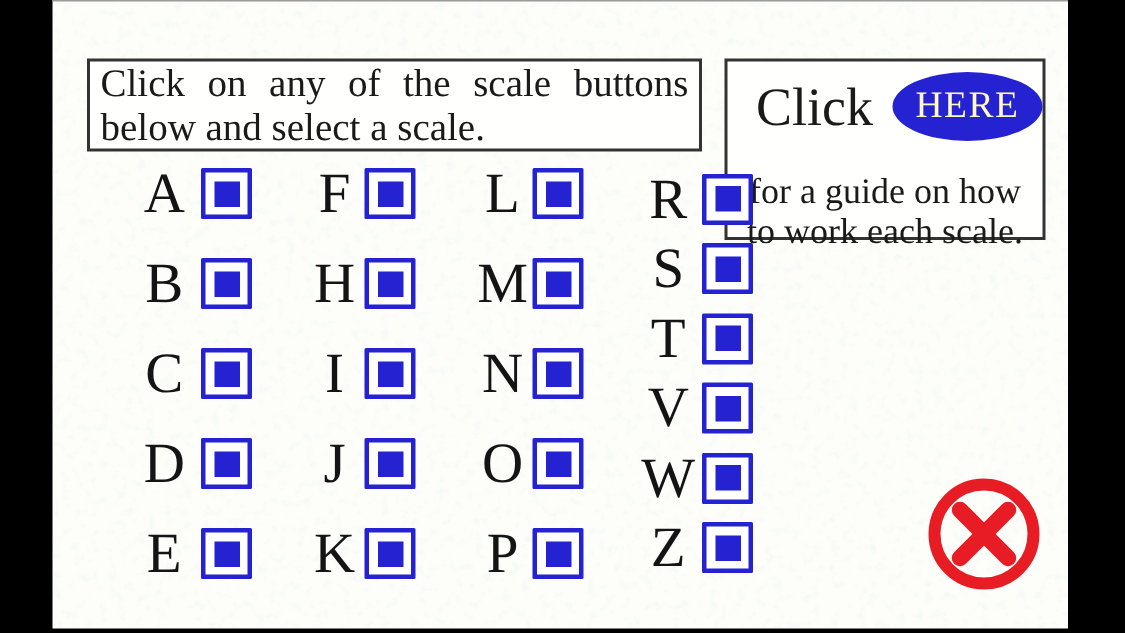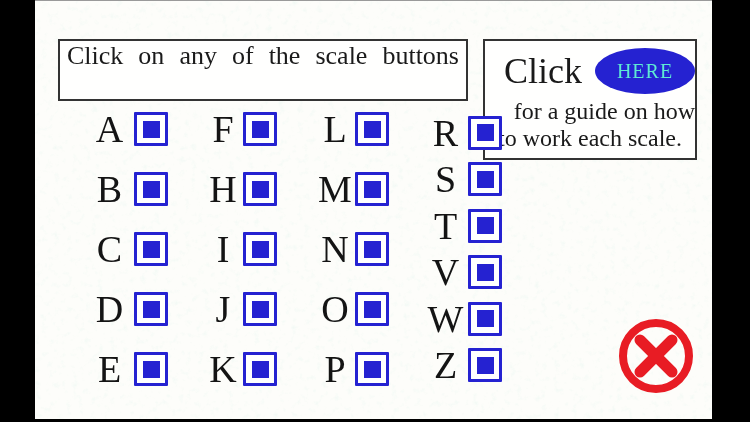--- a/index.html
+++ b/index.html
@@ -39,30 +39,30 @@
     border:2px solid var(--border-dark);background:#fffffe;
     color:#1a1a1a;
   }
   .guide-row1{
     display:flex;align-items:center;gap:13px;
     padding:7px 0 0 19px;height:53px;
   }
   .guide-click{font-size:36px;}
   .here-button{
     width:103px;height:46px;border-radius:50%;
-    background:var(--blue);color:#5eead4;
+    background:var(--blue);color:#fef9c3;
     font-family:"Liberation Serif", serif;
-    font-size:20px;letter-spacing:1px;
+    font-size:25px;letter-spacing:1px;
     display:flex;align-items:center;justify-content:center;
     border:none;cursor:pointer;
   }
   .guide-line{
     text-align:center;font-size:24px;line-height:27px;
   }
-  .guide-line.first{margin-top:4px;text-align:right;}
+  .guide-line.first{margin-top:21px;}
 
   
   .scale-grid{position:absolute;left:0;top:0;width:100%;height:100%;}
   .scol{position:absolute;}
   .srow{display:flex;align-items:center;}
   .letter{
     display:inline-block;text-align:center;
     font-size:38px;color:#141414;line-height:1;
   }
   .sbtn{
@@ -88,20 +88,21 @@
     <svg class="speckle" width="677" height="419">
       <filter id="speck" x="0" y="0" width="100%" height="100%">
         <feTurbulence type="fractalNoise" baseFrequency="0.16" numOctaves="3" seed="7" result="t"></feTurbulence>
         <feColorMatrix in="t" type="matrix" values="0 0 0 0 0.72  0 0 0 0 0.89  0 0 0 0 0.82  0 0 0 1.1 -0.62"></feColorMatrix>
       </filter>
       <rect width="677" height="419" filter="url(#speck)" opacity="0.75"></rect>
     </svg>
 
     <div class="instruction-box">
       <div class="just">Click on any of the scale buttons</div>
+      <div>below and select a scale.</div>
     </div>
 
     <div class="guide-box">
       <div class="guide-row1">
         <span class="guide-click">Click</span>
         <button class="here-button">HERE</button>
       </div>
       <div class="guide-line first">for a guide on how</div>
       <div class="guide-line">to work each scale.</div>
     </div>

